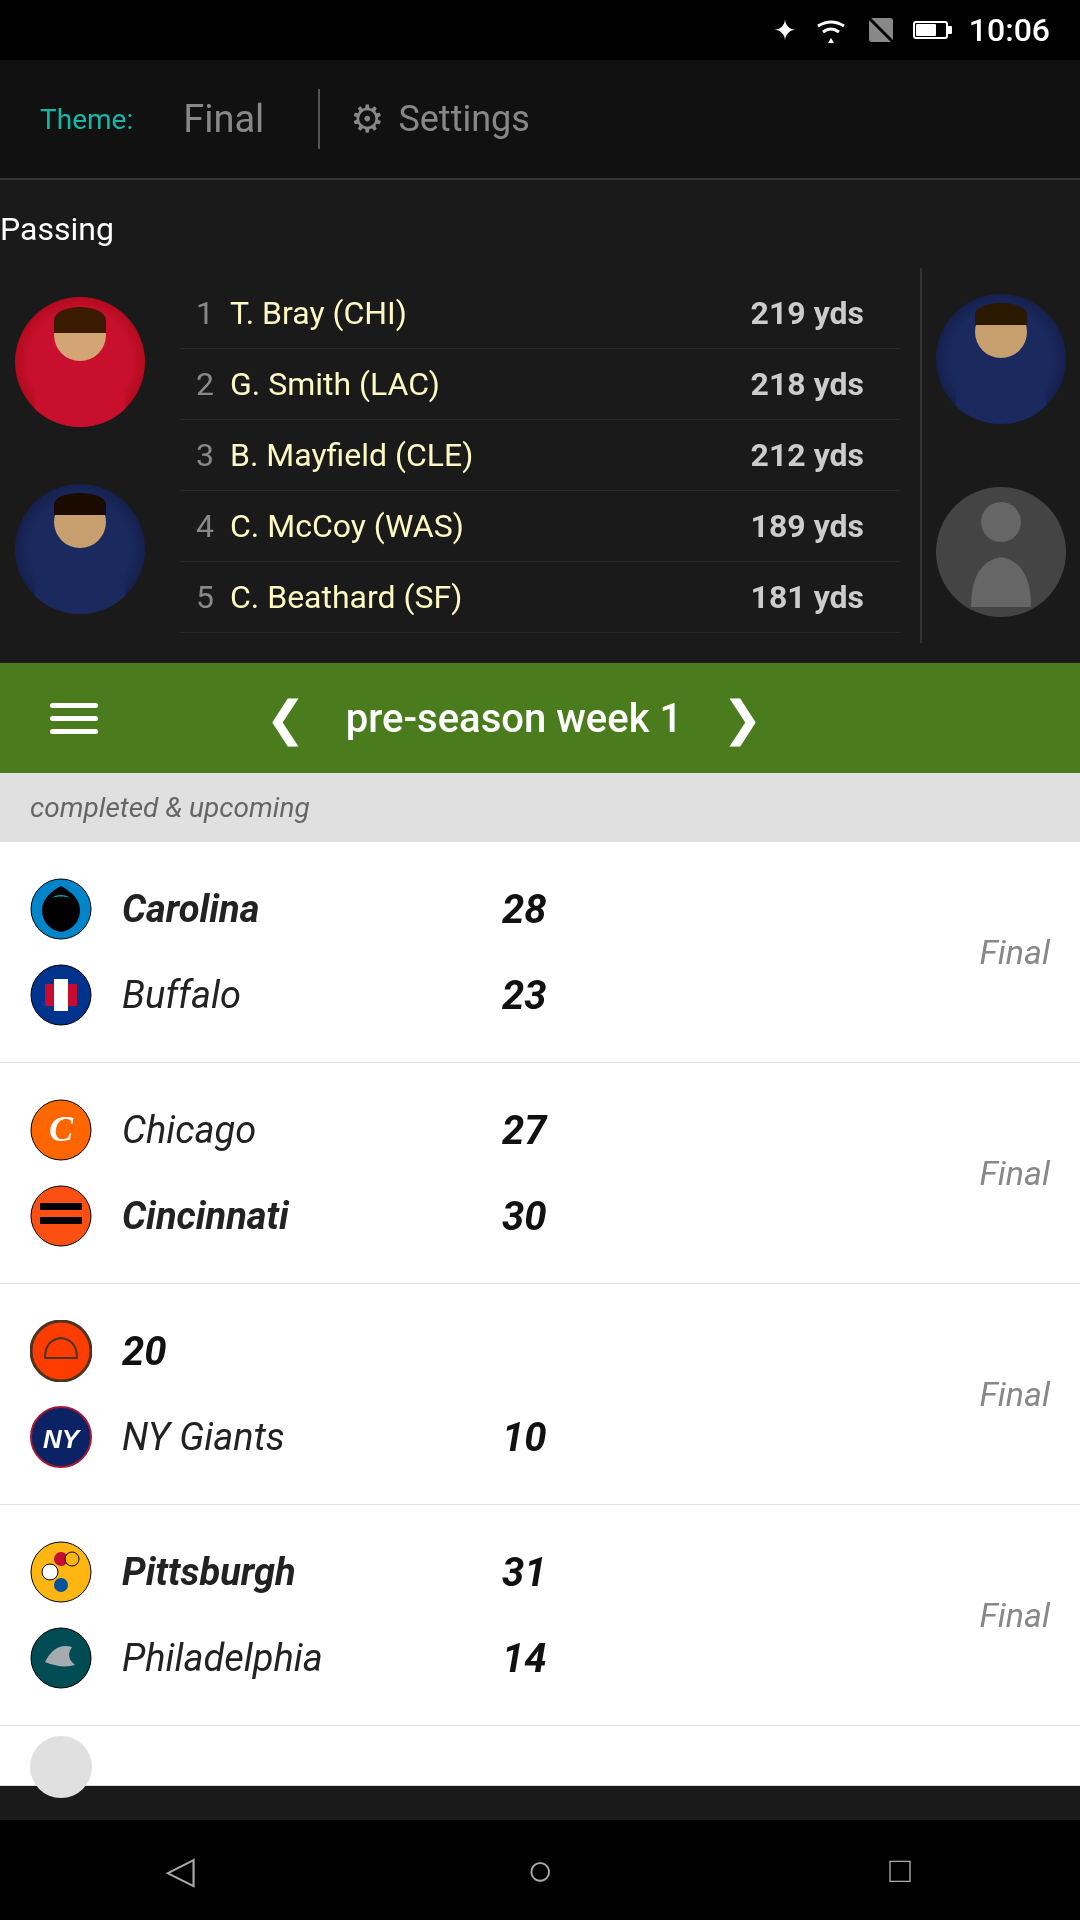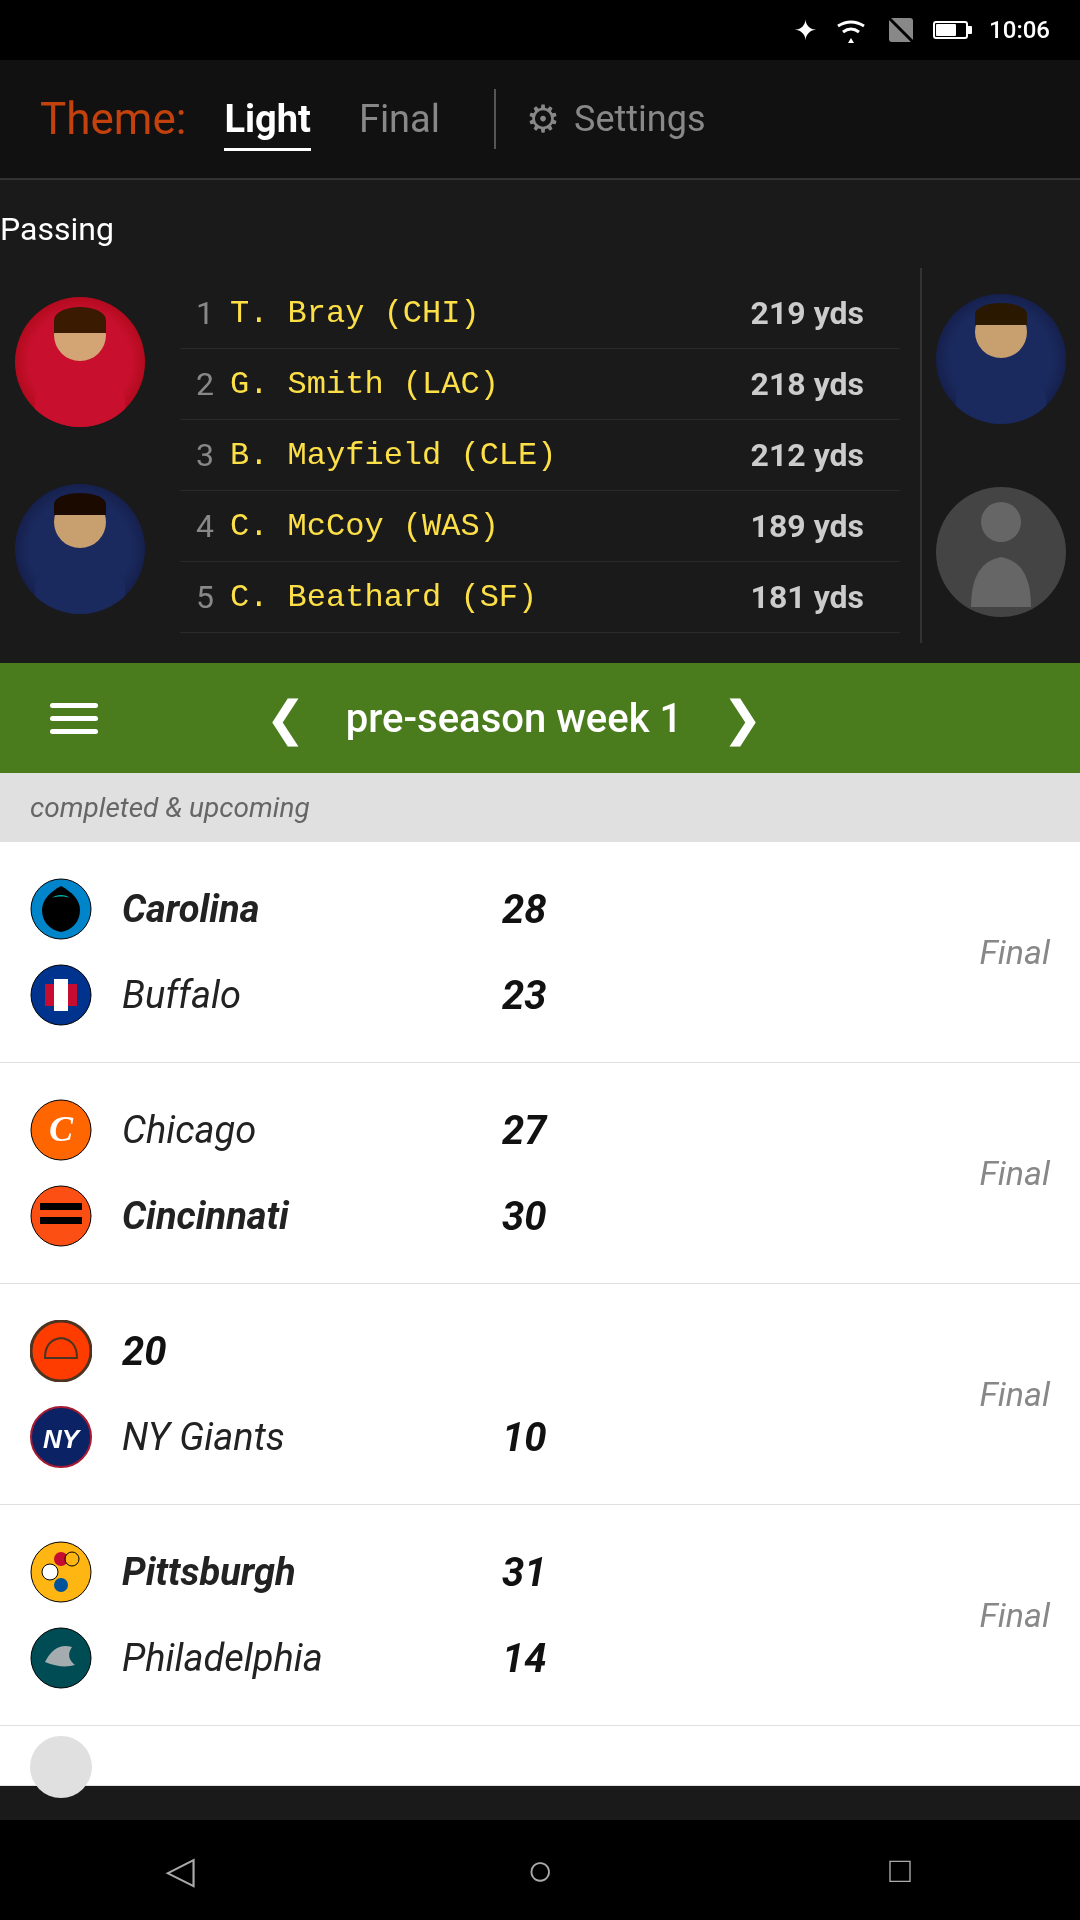--- a/index.html
+++ b/index.html
@@ -17,21 +17,21 @@
       background: #000;
       height: 60px;
       display: flex;
       align-items: center;
       justify-content: flex-end;
       padding: 0 30px;
       gap: 18px;
     }
     .status-bar .time {
       color: #fff;
-      font-size: 24px;
+      font-size: 32px;
       font-weight: 500;
     }
     .status-icons {
       display: flex;
       align-items: center;
       gap: 16px;
     }
     .status-icon {
       color: #fff;
       font-size: 28px;
@@ -41,23 +41,23 @@
     .theme-bar {
       background: #111;
       height: 120px;
       display: flex;
       align-items: center;
       padding: 0 40px;
       border-bottom: 2px solid #333;
       gap: 0;
     }
     .theme-label {
-      color: #c2410c;
-      font-size: 44px;
-      margin-right: 14px;
+      color: #14b8a6;
+      font-size: 28px;
+      margin-right: 26px;
     }
     .theme-option {
       color: #888;
       font-size: 38px;
       padding: 10px 24px;
       cursor: pointer;
       position: relative;
     }
     .theme-option.active {
       color: #fff;
@@ -128,24 +128,23 @@
       padding: 16px 0;
       border-bottom: 1px solid #2a2a2a;
     }
     .passing-rank {
       color: #888;
       font-size: 32px;
       width: 50px;
       text-align: center;
     }
     .passing-name {
-      color: #fde047;
+      color: #fef9c3;
       font-size: 32px;
       flex: 1;
-      font-family: Liberation Mono, monospace;
     }
     .passing-yards {
       color: #ccc;
       font-size: 32px;
       margin-right: 36px;
       font-weight: bold;
     }
 
     .player-photos-right {
       width: 160px;
@@ -329,21 +328,20 @@
       <rect x="1" y="4" width="33" height="16" rx="2" stroke="white" stroke-width="2" fill="none"></rect>
       <rect x="34" y="8" width="5" height="8" rx="1" fill="white"></rect>
       <rect x="3" y="6" width="20" height="12" rx="1" fill="white"></rect>
     </svg>
     <span class="time">10:06</span>
   </div>
 </div>
 
 <div class="theme-bar">
   <span class="theme-label">Theme:</span>
-  <span class="theme-option active">Light</span>
   <span class="theme-option">Final</span>
   <div class="theme-divider"></div>
   <div class="settings-btn">
     <span class="gear-icon">⚙</span>
     <span>Settings</span>
   </div>
 </div>
 
 <div class="passing-section">
   <div class="passing-title">Passing</div>

